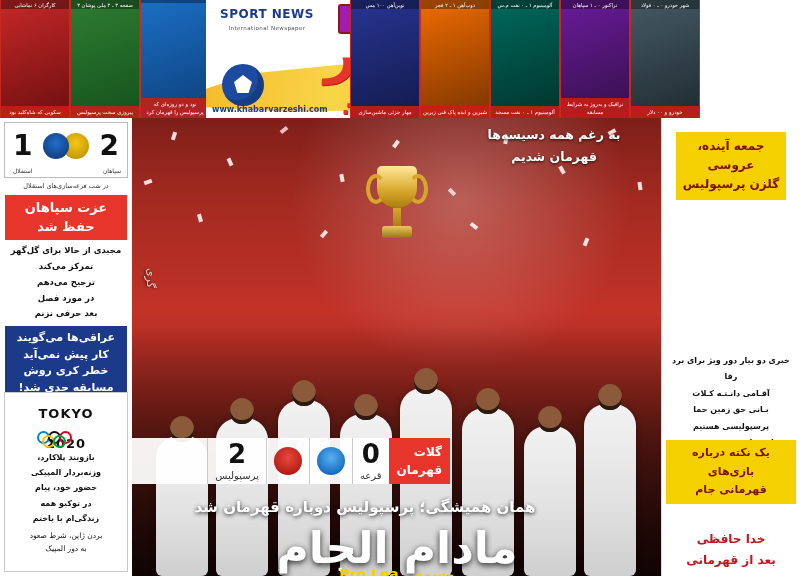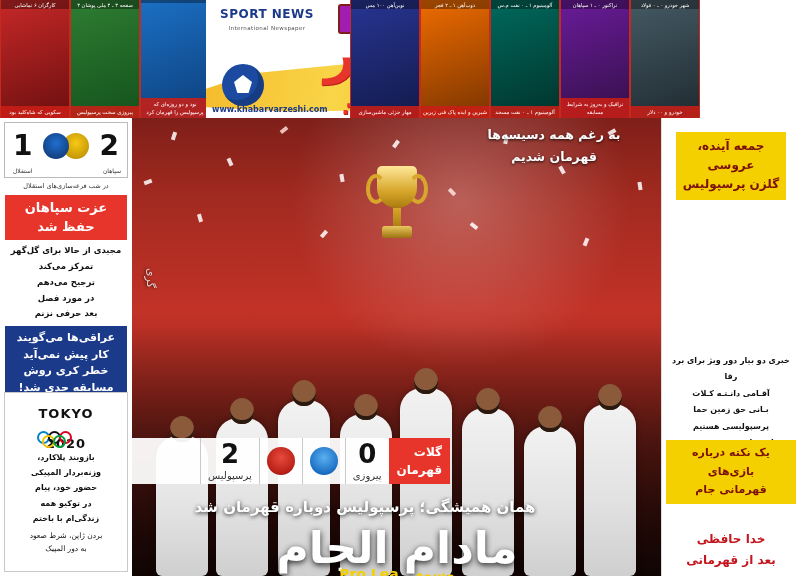--- a/index.html
+++ b/index.html
@@ -786,21 +786,21 @@
         </div>
       <div class="player" style="left:452px; bottom:0;  height:172px">
           <span class="head"></span>
         </div>
 
       <div class="score-strip">
         <div class="ss-champ" style="white-space:pre-line">گلات
 قهرمان</div>
         <div class="ss-cell">
           <span class="ss-num">0</span>
-          <span class="ss-team">پیروزی</span>
+          <span class="ss-team">قرعه</span>
         </div>
         <div class="ss-cell">
           <span class="ss-logo peykan"></span>
         </div>
         <div class="ss-cell">
           <span class="ss-logo persepolis"></span>
         </div>
         <div class="ss-cell">
           <span class="ss-num">2</span>
           <span class="ss-team">پرسپولیس</span>

